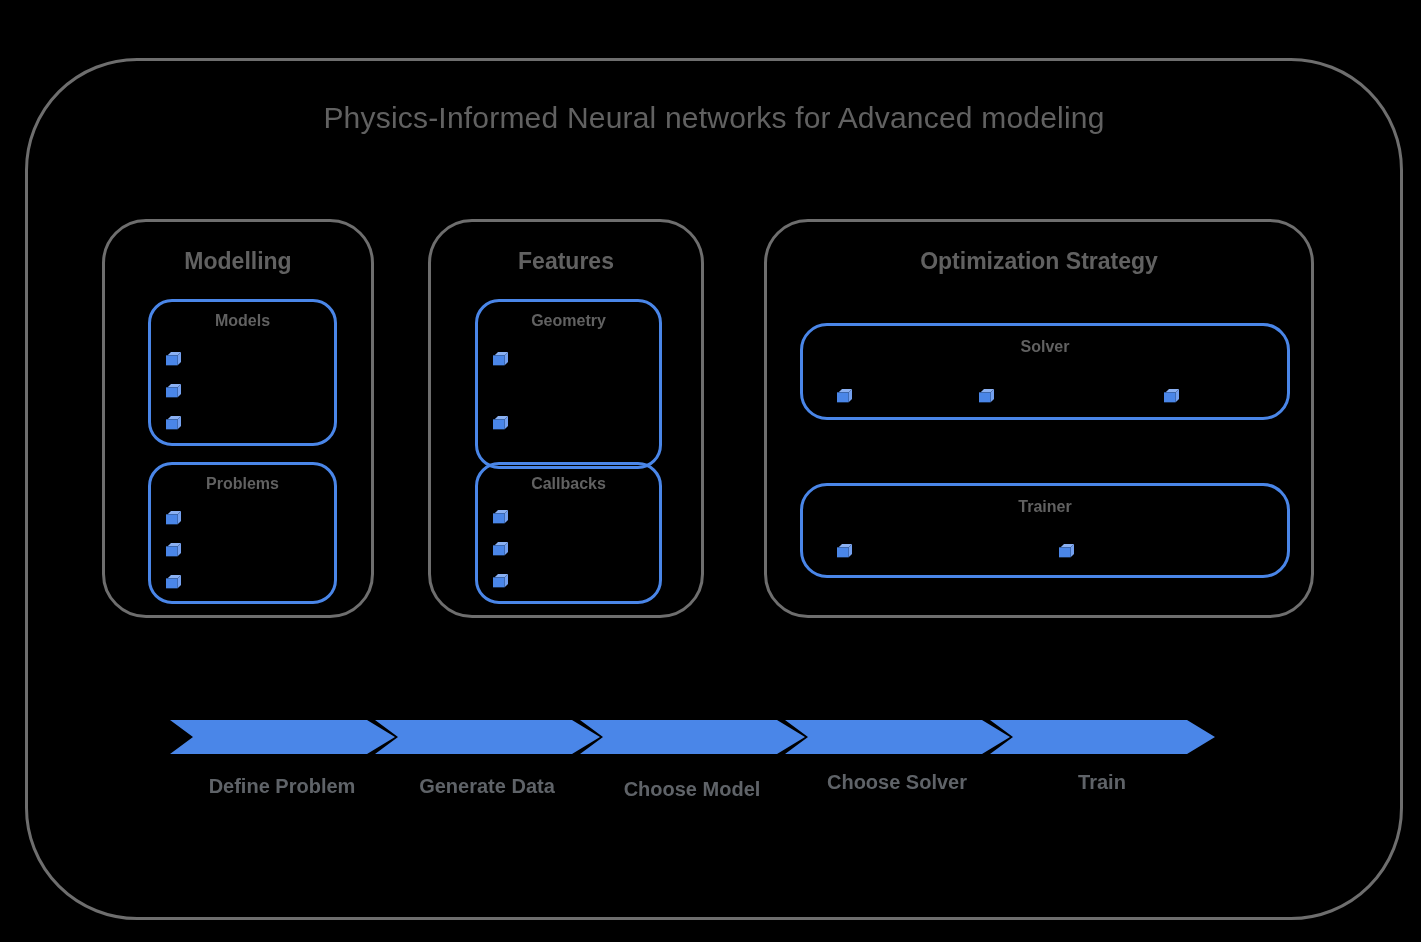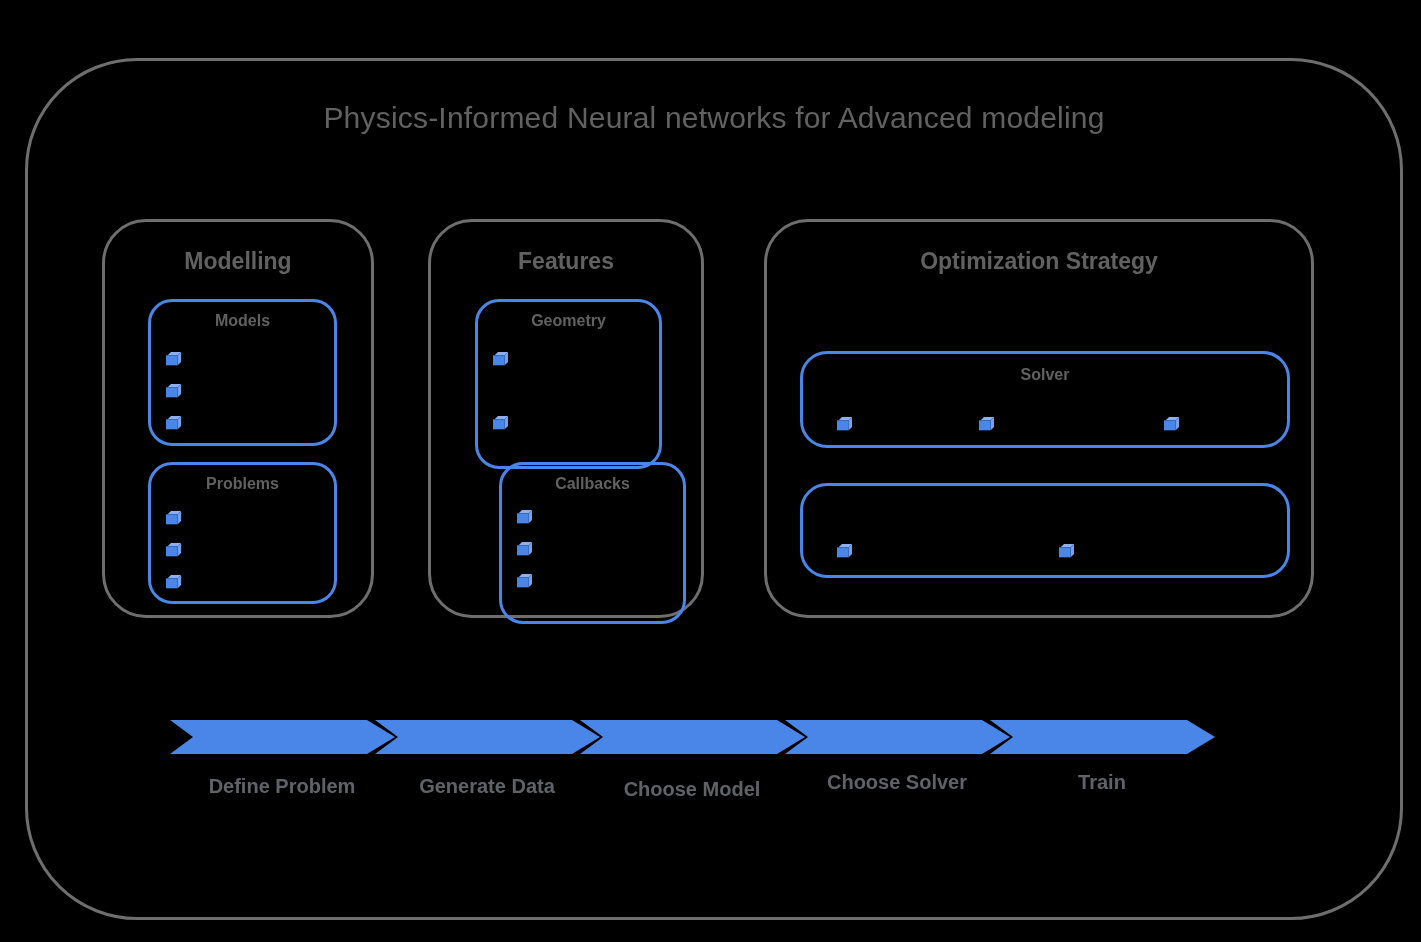--- a/index.html
+++ b/index.html
@@ -35,22 +35,22 @@
     font-size: 23px; font-weight: bold; color: #616161;
   }
   .sub-box {
     position: absolute;
     border: 3px solid #4a86e8;
     border-radius: 24px;
   }
   .box-models    { left: 43px; top: 77px;  width: 189px; height: 147px; }
   .box-problems  { left: 43px; top: 240px; width: 189px; height: 142px; }
   .box-geometry  { left: 44px; top: 77px;  width: 187px; height: 170px; }
-  .box-callbacks { left: 44px; top: 240px; width: 187px; height: 162px; margin-left: 24px; }
-  .box-solver    { left: 33px; top: 101px; width: 490px; height: 97px; border-radius: 27px; margin-top: 28px; }
+  .box-callbacks { left: 44px; top: 240px; width: 187px; height: 142px; }
+  .box-solver    { left: 33px; top: 101px; width: 490px; height: 97px; border-radius: 27px; }
   .box-trainer   { left: 33px; top: 261px; width: 490px; height: 95px; border-radius: 27px; }
   .box-title {
     margin-top: 10px; text-align: center;
     font-size: 16px; font-weight: bold; color: #616161;
   }
   .box-solver .box-title, .box-trainer .box-title { margin-top: 12px; }
   .cube { position: absolute; width: 17px; height: 15px; line-height: 0; }
   .flow-band { position: absolute; left: 170px; top: 720px; width: 1046px; height: 34px; }
   .flow-label {
     position: absolute; width: 220px; text-align: center;
@@ -135,20 +135,21 @@
           <use href="#cube3d"></use>
         </svg></span>
     <span class="cube" style="left:175px; top:63px;"><svg width="17" height="15" viewBox="0 0 20 18">
           <use href="#cube3d"></use>
         </svg></span>
     <span class="cube" style="left:360px; top:63px;"><svg width="17" height="15" viewBox="0 0 20 18">
           <use href="#cube3d"></use>
         </svg></span>
   </div>
   <div class="sub-box box-trainer">
+    <div class="box-title">Trainer</div>
     <span class="cube" style="left:33px;  top:58px;"><svg width="17" height="15" viewBox="0 0 20 18">
           <use href="#cube3d"></use>
         </svg></span>
     <span class="cube" style="left:255px; top:58px;"><svg width="17" height="15" viewBox="0 0 20 18">
           <use href="#cube3d"></use>
         </svg></span>
   </div>
 </div>
 
 <svg class="flow-band" viewBox="0 0 1046 34">

